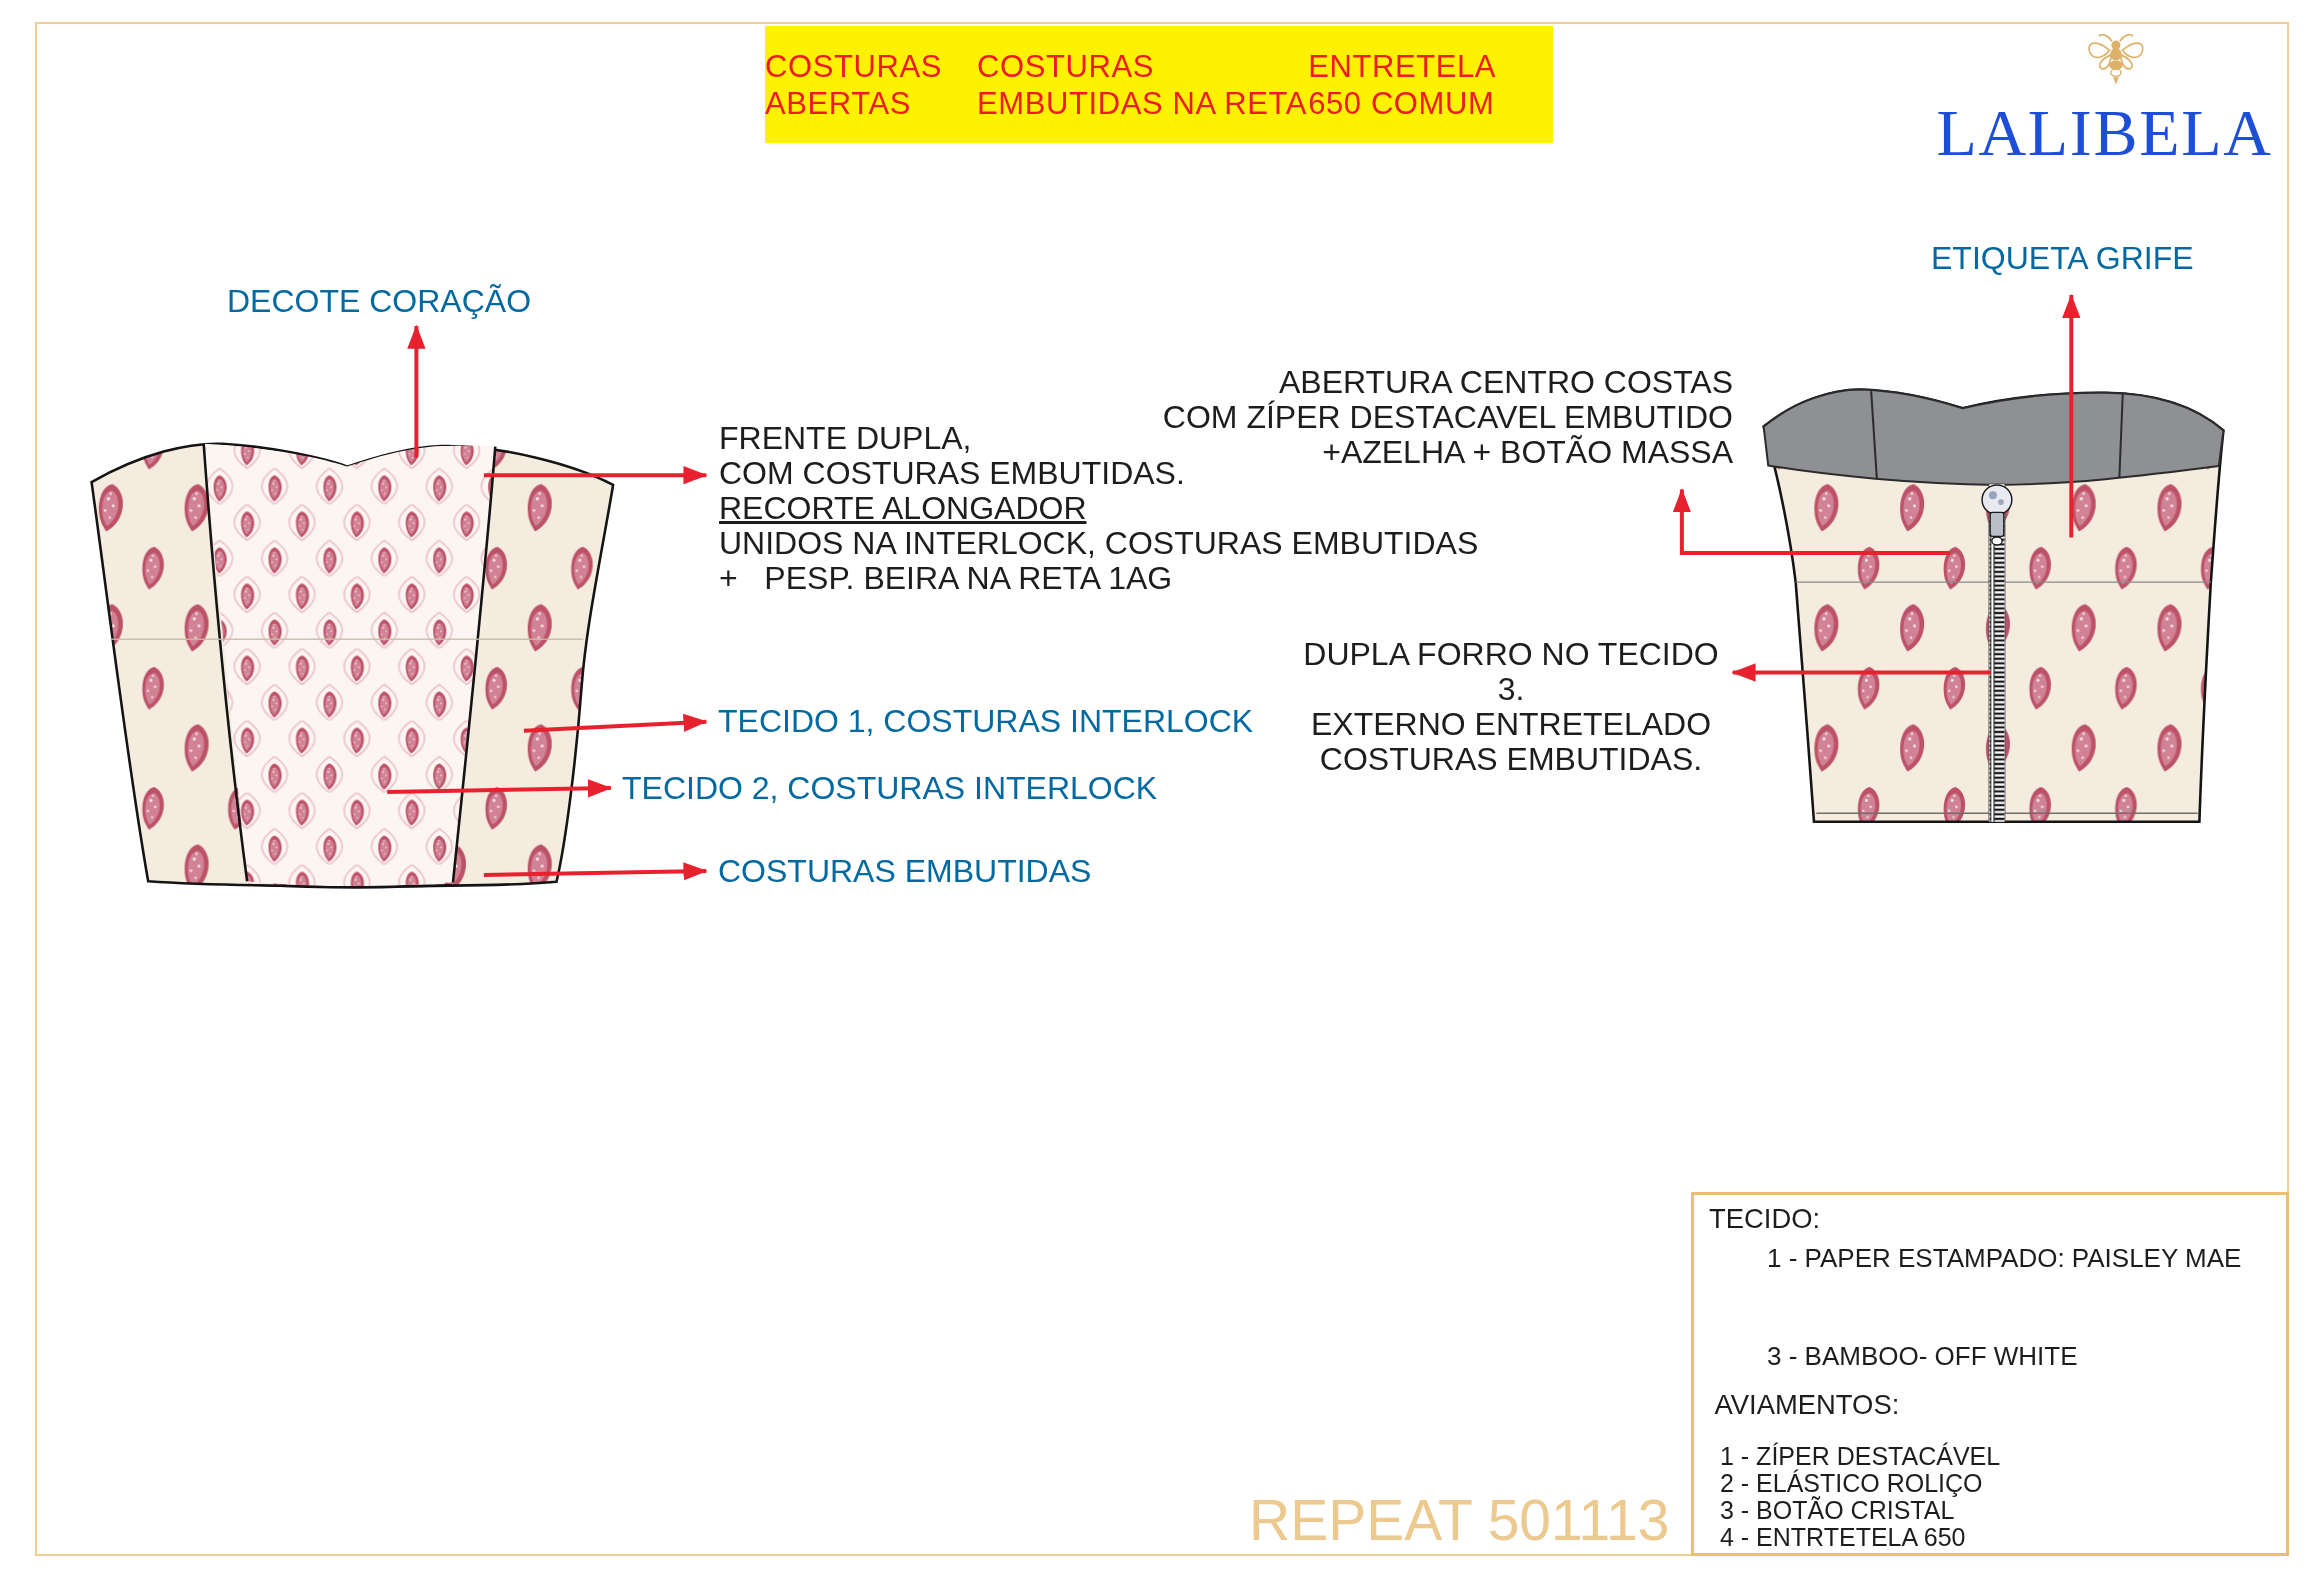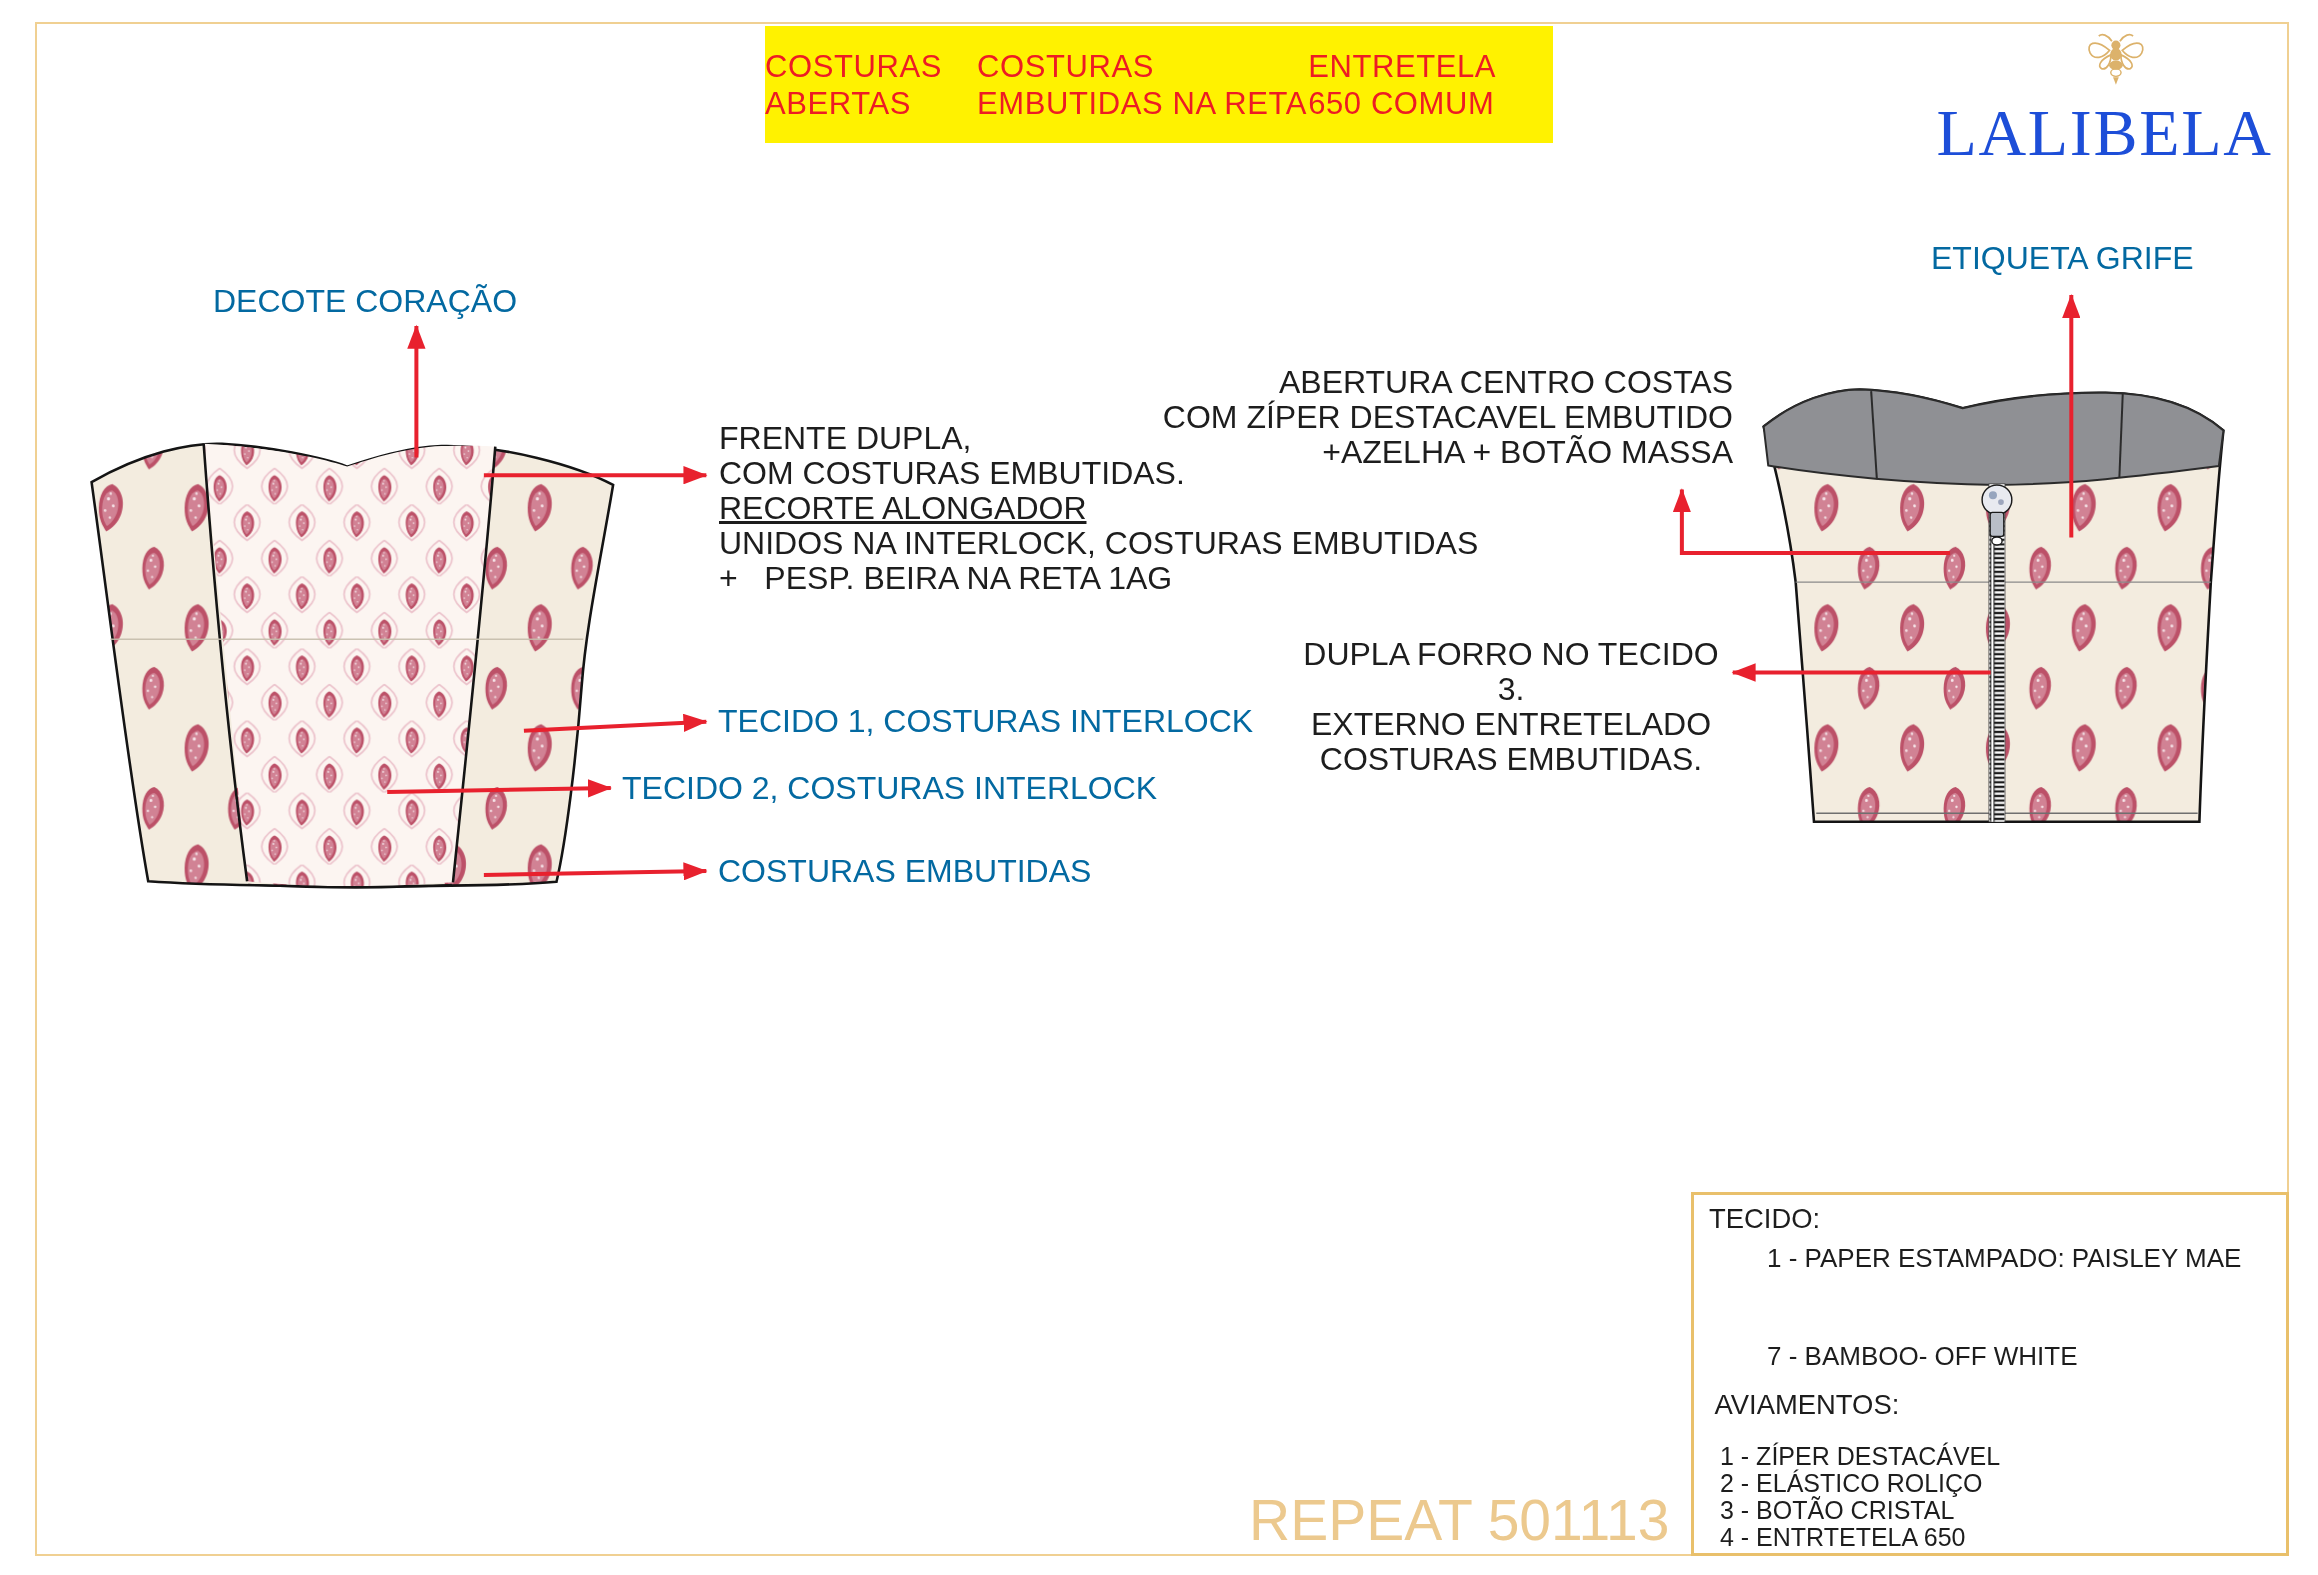--- a/index.html
+++ b/index.html
@@ -145,21 +145,21 @@
   </svg>
 
   <div id="banner">
     <div>COSTURAS ABERTAS</div>
     <div>COSTURAS EMBUTIDAS NA RETA</div>
     <div>ENTRETELA 650 COMUM</div>
   </div>
 
   <div id="logo">LALIBELA</div>
 
-  <div class="label" style="left:213px;top:284px;">DECOTE CORAÇÃO</div>
+  <div class="label" style="left:227px;top:284px;">DECOTE CORAÇÃO</div>
 
   <div id="frente">
     <div class="labelline" style="font-size:32px;line-height:35px;white-space:pre;">FRENTE DUPLA,</div>
     <div style="font-size:32px;line-height:35px;white-space:pre;">COM COSTURAS EMBUTIDAS.</div>
     <div style="font-size:32px;line-height:35px;white-space:pre;text-decoration:underline;">RECORTE ALONGADOR</div>
     <div style="font-size:32px;line-height:35px;white-space:pre;">UNIDOS NA INTERLOCK, COSTURAS EMBUTIDAS</div>
     <div style="font-size:32px;line-height:35px;white-space:pre;">+   PESP. BEIRA NA RETA 1AG</div>
   </div>
 
   <div class="label" style="left:718px;top:704px;">TECIDO 1, COSTURAS INTERLOCK</div>
@@ -178,21 +178,21 @@
     <div style="font-size:32px;line-height:35px;">DUPLA FORRO NO TECIDO 3.</div>
     <div style="font-size:32px;line-height:35px;">EXTERNO ENTRETELADO</div>
     <div style="font-size:32px;line-height:35px;">COSTURAS EMBUTIDAS.</div>
   </div>
 
   <div class="label" style="left:1931px;top:241px;">ETIQUETA GRIFE</div>
 
   <div id="legend">
     <div class="leg-title" style="left:15px;top:8px;">TECIDO:</div>
     <div class="leg-row" style="left:73px;top:48px;">1 - PAPER ESTAMPADO: PAISLEY MAE</div>
-    <div class="leg-row" style="left:73px;top:146px;">7 - BAMBOO- OFF WHITE</div>
+    <div class="leg-row" style="left:73px;top:146px;">3 - BAMBOO- OFF WHITE</div>
     <div class="leg-title" style="left:20.6px;top:194px;">AVIAMENTOS:</div>
     <div class="leg-item" style="left:26px;top:248px;">1 - ZÍPER DESTACÁVEL</div>
     <div class="leg-item" style="left:26px;top:275px;">2 - ELÁSTICO ROLIÇO</div>
     <div class="leg-item" style="left:26px;top:302px;">3 - BOTÃO CRISTAL</div>
     <div class="leg-item" style="left:26px;top:329px;">4 - ENTRTETELA 650</div>
   </div>
 
   <div id="repeat">REPEAT 501113</div>
 
 </div>

